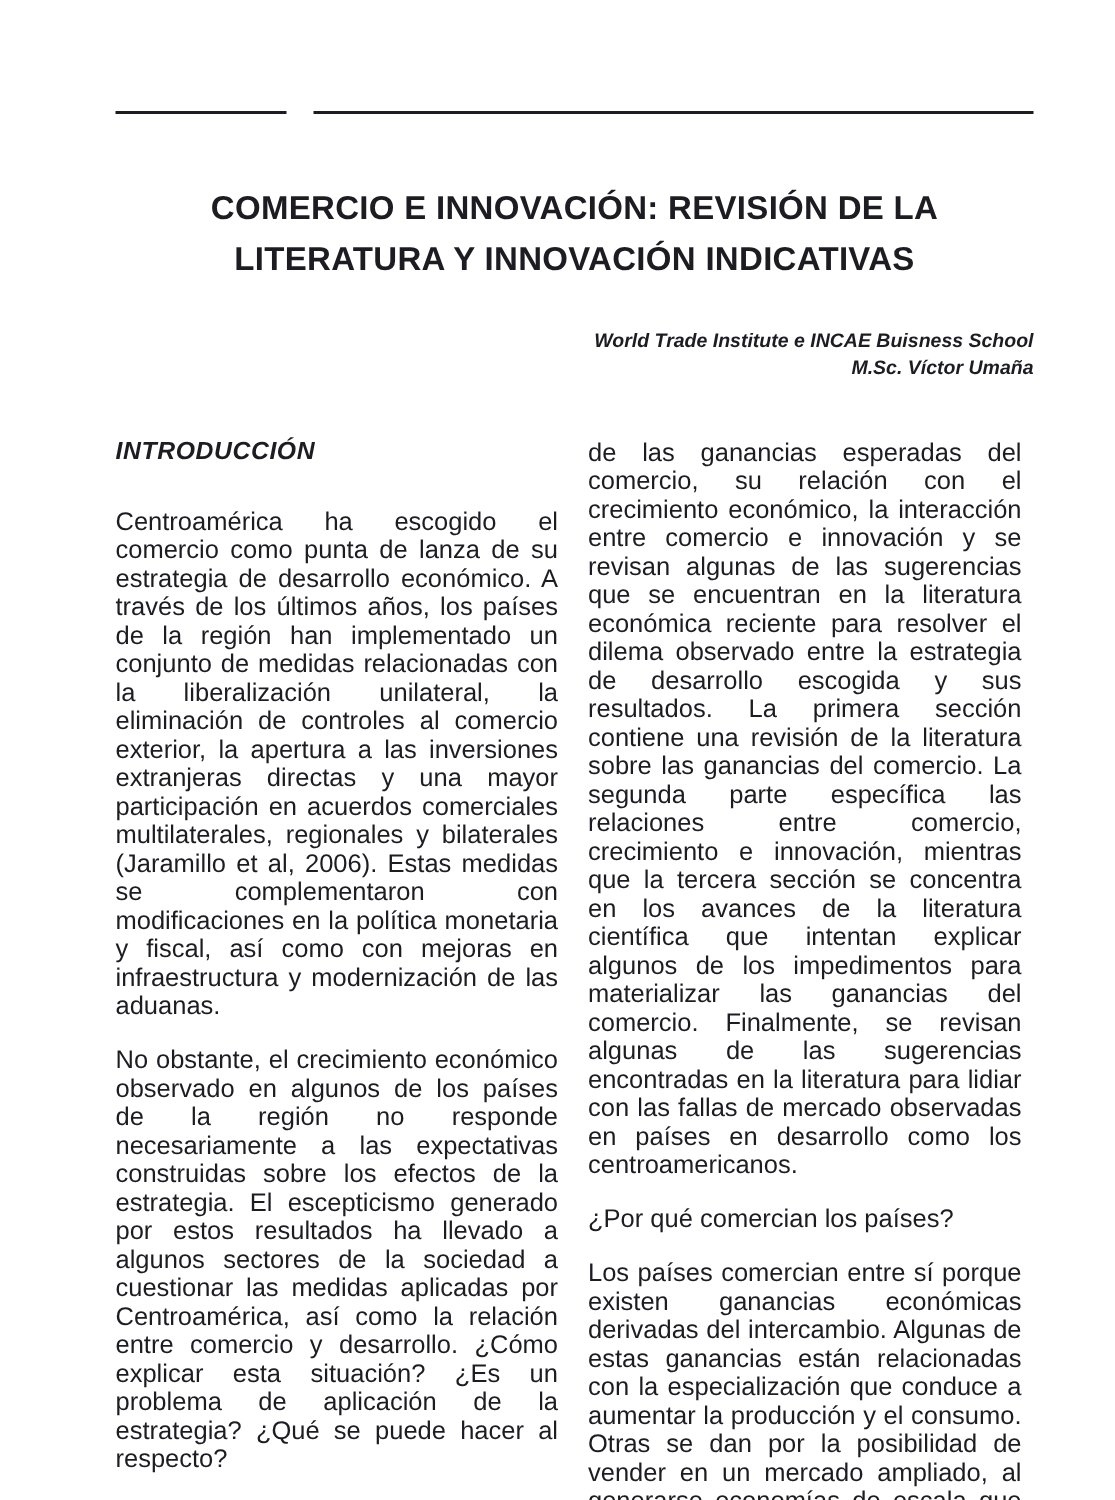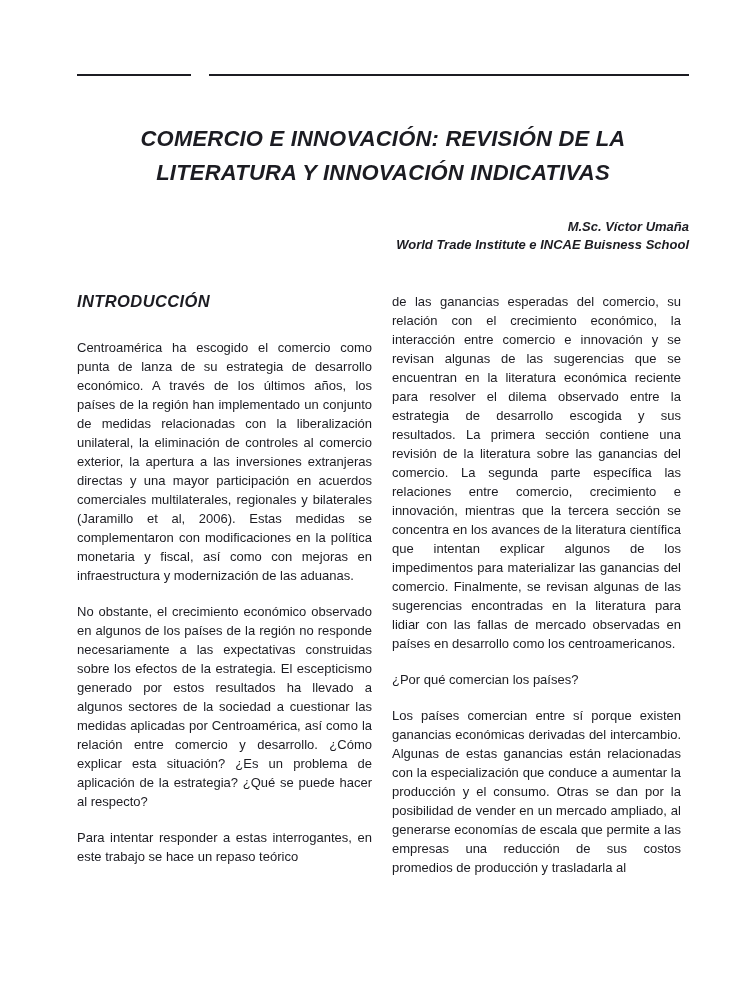--- a/index.html
+++ b/index.html
@@ -40,21 +40,20 @@
   .title {
     position: absolute;
     top: 122px;
     left: 77px;
     width: 612px;
     text-align: center;
     font-weight: bold;
     font-size: 22px;
     line-height: 34px;
     letter-spacing: 0.2px;
-    font-style: italic;
   }
 
   
   .author {
     position: absolute;
     top: 218px;
     left: 77px;
     width: 612px;
     text-align: right;
     font-weight: bold;
@@ -69,21 +68,21 @@
     top: 292px;
     left: 77px;
     width: 612px;
     display: flex;
   }
   .col-left  { width: 295px; margin-right: 20px; }
   .col-right { width: 289px; }
   .col p {
     margin: 0 0 17px 0;
     text-align: justify;
-    font-size: 13px;
+    font-size: 17px;
     line-height: 19px;
     hyphens: none;
   }
   .section-heading {
     margin: 0 0 28px 0;
     font-weight: bold;
     font-style: italic;
     font-size: 16.5px;
     line-height: 18px;
     letter-spacing: 0.4px;
@@ -102,22 +101,22 @@
     <span class="rule rule-left"></span>
     <span class="rule rule-right"></span>
   </div>
 
   <div class="title">
     <div>COMERCIO E INNOVACIÓN: REVISIÓN DE LA</div>
     <div>LITERATURA Y INNOVACIÓN INDICATIVAS</div>
   </div>
 
   <div class="author">
+    <div>World Trade Institute e INCAE Buisness School</div>
     <div>M.Sc. Víctor Umaña</div>
-    <div>World Trade Institute e INCAE Buisness School</div>
   </div>
 
   <div class="columns">
 
     <div class="col col-left">
       <h2 class="section-heading">INTRODUCCIÓN</h2>
       <p>Centroamérica ha escogido el comercio como punta de lanza de su estrategia de desarrollo económico. A través de los últimos años, los países de la región han implementado un conjunto de medidas relacionadas con la liberalización unilateral, la eliminación de controles al comercio exterior, la apertura a las inversiones extranjeras directas y una mayor participación en acuerdos comerciales multilaterales, regionales y bilaterales (Jaramillo et al, 2006). Estas medidas se complementaron con modificaciones en la política monetaria y fiscal, así como con mejoras en infraestructura y modernización de las aduanas.</p>
       <p>No obstante, el crecimiento económico observado en algunos de los países de la región no responde necesariamente a las expectativas construidas sobre los efectos de la estrategia. El escepticismo generado por estos resultados ha llevado a algunos sectores de la sociedad a cuestionar las medidas aplicadas por Centroamérica, así como la relación entre comercio y desarrollo. ¿Cómo explicar esta situación? ¿Es un problema de aplicación de la estrategia? ¿Qué se puede hacer al respecto?</p>
       <p>Para intentar responder a estas interrogantes, en este trabajo se hace un repaso teórico</p>
     </div>

